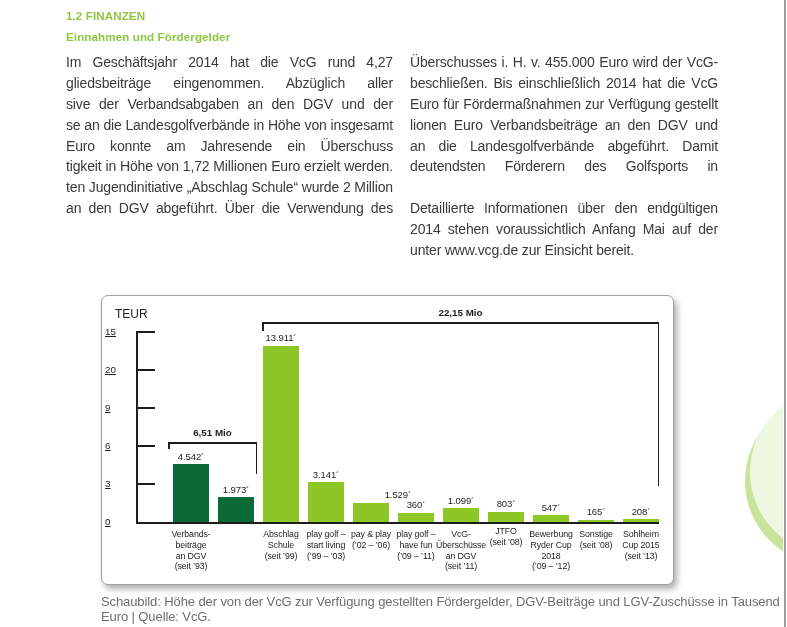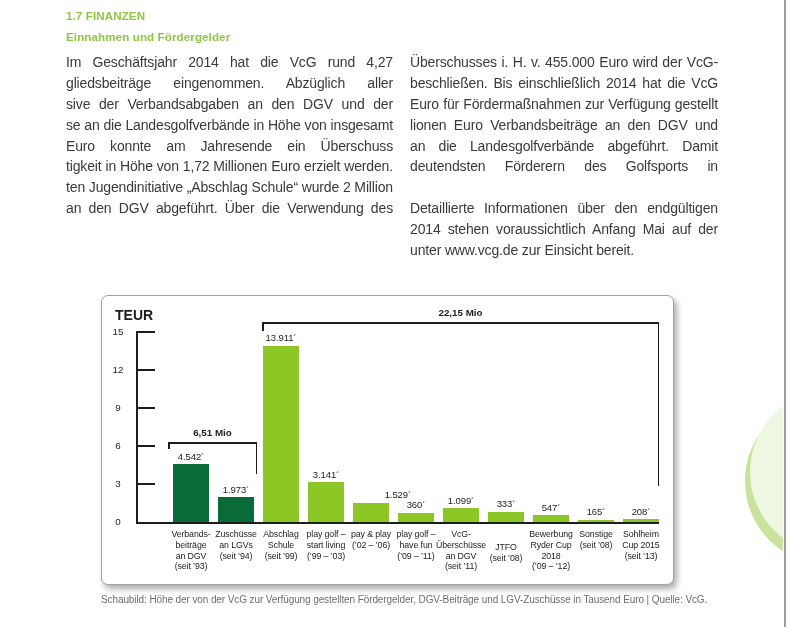--- a/index.html
+++ b/index.html
@@ -23,43 +23,43 @@
     height:20.9px; line-height:20.9px; font-size:14px; letter-spacing:-0.15px;
     text-align:justify; text-align-last:justify; white-space:normal; overflow:hidden;
   }
   .tline-last { text-align-last:left; }
 
   #chart-card {
     position:absolute; left:101px; top:295px; width:571px; height:288px;
     background:#ffffff; border:1px solid #a3a3a1; border-radius:7px;
     box-shadow:3px 4px 6px rgba(0,0,0,0.33);
   }
-  #unit-label { position:absolute; left:13px; top:11px; font-size:14px; font-weight:bold; color:#1d1d1b; }
+  #unit-label { position:absolute; left:13px; top:11px; font-size:12px; font-weight:normal; color:#1d1d1b; }
   #plot { position:absolute; left:0; top:0; right:0; bottom:0; }
   .axis-line { position:absolute; background:#1d1d1b; }
-  .ytick-label { position:absolute; width:26px; text-align:center; font-size:9.8px; color:#1d1d1b; }
+  .ytick-label { position:absolute; width:26px; text-align:left; font-size:9.8px; color:#1d1d1b;text-decoration:underline; }
   .bar { position:absolute; }
   .vlabel { position:absolute; width:80px; text-align:center; font-size:9.5px; color:#1d1d1b; letter-spacing:-0.1px; }
   .cat { position:absolute; width:100px; text-align:center; font-size:8.8px; line-height:10.8px; color:#1d1d1b; white-space:pre-line; letter-spacing:-0.1px; }
   .bracket-part { position:absolute; background:#1d1d1b; }
   .bracket-label { position:absolute; width:120px; text-align:center; font-size:9.8px; font-weight:bold; color:#1d1d1b; }
 
-  #caption { position:absolute; left:101px; top:594px; font-size:10px; color:#6e6e6d; letter-spacing:-0.1px; }
+  #caption { position:absolute; left:101px; top:594px; font-size:13px; color:#6e6e6d; letter-spacing:-0.1px; }
 
   #deco-clip { position:absolute; left:690px; top:375px; width:93px; height:196px; overflow:hidden; }
   .deco-dark { position:absolute; left:55px; top:22px; width:168px; height:168px; border-radius:50%; }
   .deco-pale { position:absolute; left:60px; top:14px; width:166px; height:166px; border-radius:50%; }
   #page-edge { position:absolute; left:784px; top:0; width:2px; height:627px; background:#9d9d9c; }
 </style>
 </head>
 <body style="color: rgb(58, 58, 57);">
 
 <div id="page">
 
-  <h1 id="sec-heading" style="color: rgb(141, 198, 63);">1.7 FINANZEN</h1>
+  <h1 id="sec-heading" style="color: rgb(141, 198, 63);">1.2 FINANZEN</h1>
   <h2 id="sub-heading" style="color: rgb(141, 198, 63);">Einnahmen und Fördergelder</h2>
 
   <div id="col-left">
       <div class="tline">Im Geschäftsjahr 2014 hat die VcG rund 4,27 Millionen Euro Mit-</div>
       <div class="tline">gliedsbeiträge eingenommen. Abzüglich aller Aufwendungen inklu-</div>
       <div class="tline">sive der Verbandsabgaben an den DGV und der freiwilligen Zuschüs-</div>
       <div class="tline">se an die Landesgolfverbände in Höhe von insgesamt 535.489</div>
       <div class="tline">Euro konnte am Jahresende ein Überschuss klassischer Vereinstä-</div>
       <div class="tline">tigkeit in Höhe von 1,72 Millionen Euro erzielt werden. Davon wur-</div>
       <div class="tline">ten Jugendinitiative „Abschlag Schule“ wurde 2 Million Euro direkt</div>
@@ -88,34 +88,31 @@
         <div class="axis-line" style="left: 34px; top: 36px; width: 2px; height: 192px; background: rgb(29, 29, 27);"></div>
         <div class="axis-line" style="left: 34px; top: 226px; width: 523px; height: 2px; background: rgb(29, 29, 27);"></div>
         <div class="ytick-label" style="left: 3px; top: 220px;">0</div>
         <div class="axis-line" style="left: 34px; top: 187px; width: 19px; height: 2px; background: rgb(29, 29, 27);"></div>
         <div class="ytick-label" style="left: 3px; top: 182px;">3</div>
         <div class="axis-line" style="left: 34px; top: 149px; width: 19px; height: 2px; background: rgb(29, 29, 27);"></div>
         <div class="ytick-label" style="left: 3px; top: 144px;">6</div>
         <div class="axis-line" style="left: 34px; top: 111px; width: 19px; height: 2px; background: rgb(29, 29, 27);"></div>
         <div class="ytick-label" style="left: 3px; top: 106px;">9</div>
         <div class="axis-line" style="left: 34px; top: 73px; width: 19px; height: 2px; background: rgb(29, 29, 27);"></div>
-        <div class="ytick-label" style="left: 3px; top: 68px;">12</div>
+        <div class="ytick-label" style="left: 3px; top: 68px;">20</div>
         <div class="axis-line" style="left: 34px; top: 35px; width: 19px; height: 2px; background: rgb(29, 29, 27);"></div>
         <div class="ytick-label" style="left: 3px; top: 30px;">15</div>
         <div class="bar" style="left: 71px; top: 168.468px; width: 36px; height: 57.532px; background: rgb(10, 107, 56);"></div>
         <div class="vlabel" style="left: 49px; top: 154.968px;">4.542´</div>
         <div class="cat" style="left: 39px; top: 233px;">Verbands-
 beiträge
 an DGV
 (seit ’93)</div>
         <div class="bar" style="left: 116px; top: 201.009px; width: 36px; height: 24.9913px; background: rgb(10, 107, 56);"></div>
         <div class="vlabel" style="left: 94px; top: 187.509px;">1.973´</div>
-        <div class="cat" style="left: 84px; top: 233px;">Zuschüsse
-an LGVs
-(seit ’94)</div>
         <div class="bar" style="left: 161px; top: 49.794px; width: 36px; height: 176.206px; background: rgb(140, 199, 37);"></div>
         <div class="vlabel" style="left: 139px; top: 36.294px;">13.911´</div>
         <div class="cat" style="left: 129px; top: 233px;">Abschlag
 Schule
 (seit ’99)</div>
         <div class="bar" style="left: 206px; top: 186.214px; width: 36px; height: 39.786px; background: rgb(140, 199, 37);"></div>
         <div class="vlabel" style="left: 184px; top: 172.714px;">3.141´</div>
         <div class="cat" style="left: 174px; top: 233px;">play golf –
 start living
 (’99 – ’03)</div>
@@ -128,22 +125,22 @@
         <div class="cat" style="left: 264px; top: 233px;">play golf –
 have fun
 (’09 – ’11)</div>
         <div class="bar" style="left: 341px; top: 212.079px; width: 36px; height: 13.9207px; background: rgb(140, 199, 37);"></div>
         <div class="vlabel" style="left: 319px; top: 198.579px;">1.099´</div>
         <div class="cat" style="left: 309px; top: 233px;">VcG-
 Überschüsse
 an DGV
 (seit ’11)</div>
         <div class="bar" style="left: 386px; top: 215.829px; width: 36px; height: 10.1713px; background: rgb(140, 199, 37);"></div>
-        <div class="vlabel" style="left: 364px; top: 202.329px;">333´</div>
-        <div class="cat" style="left: 354px; top: 246px;">JTFO
+        <div class="vlabel" style="left: 364px; top: 202.329px;">803´</div>
+        <div class="cat" style="left: 354px; top: 230px;">JTFO
 (seit ’08)</div>
         <div class="bar" style="left: 431px; top: 219.071px; width: 36px; height: 6.92867px; background: rgb(140, 199, 37);"></div>
         <div class="vlabel" style="left: 409px; top: 205.571px;">547´</div>
         <div class="cat" style="left: 399px; top: 233px;">Bewerbung
 Ryder Cup
 2018
 (’09 – ’12)</div>
         <div class="bar" style="left: 476px; top: 223.5px; width: 36px; height: 2.5px; background: rgb(140, 199, 37);"></div>
         <div class="vlabel" style="left: 454px; top: 210px;">165´</div>
         <div class="cat" style="left: 444px; top: 233px;">Sonstige

